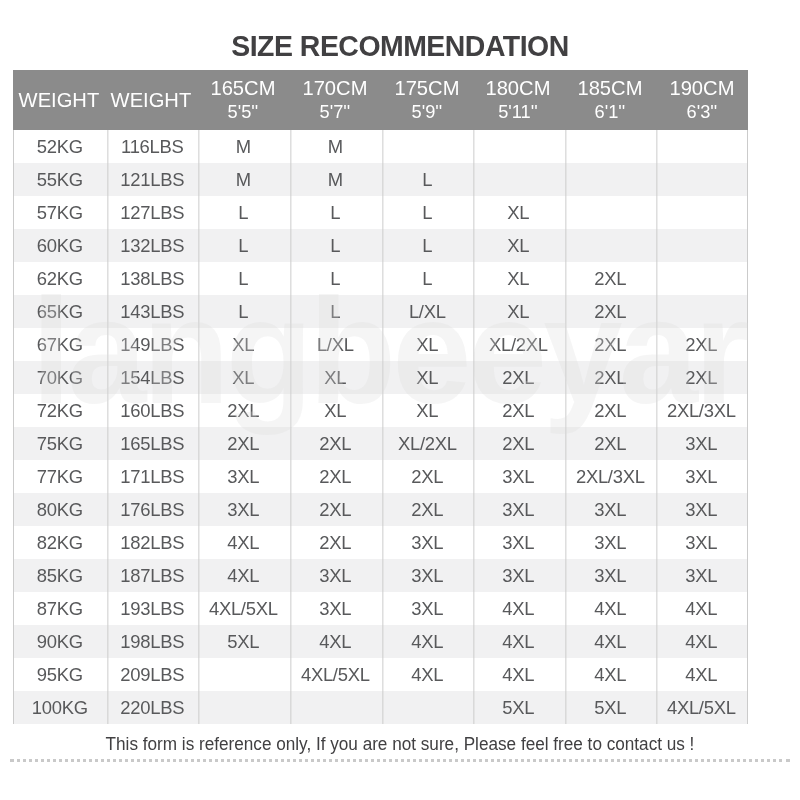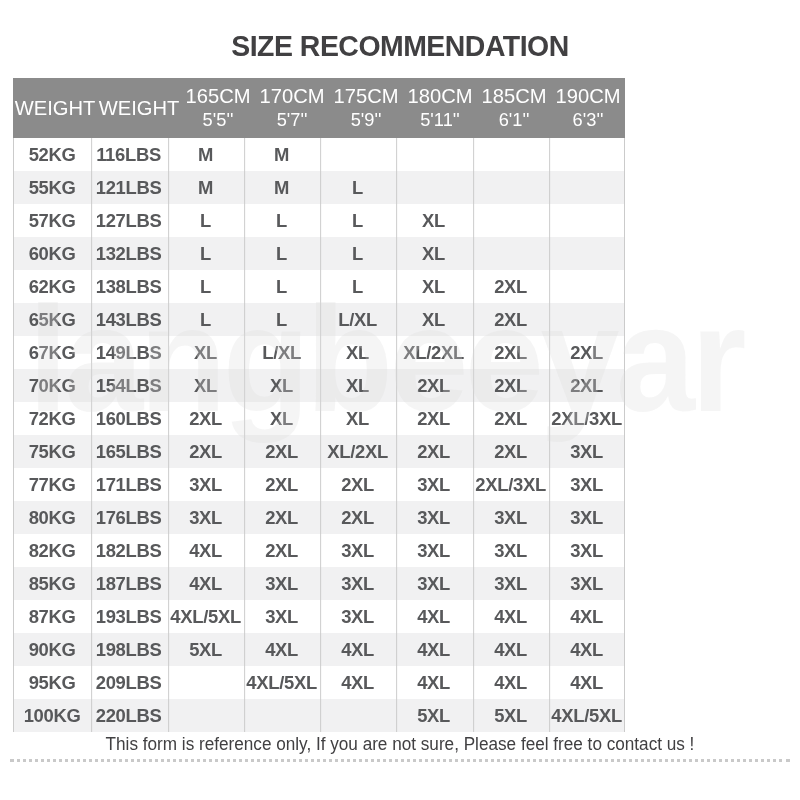--- a/index.html
+++ b/index.html
@@ -24,23 +24,23 @@
     width: 100%;
     text-align: center;
     font-size: 29px;
     font-weight: bold;
     letter-spacing: -0.5px;
     color: var(--title-text, #414042);
     transform: scaleX(0.98);
   }
   .size-table {
     position: absolute;
-    top: 78px;
+    top: 70px;
     left: 13px;
-    width: 612px;
+    width: 735px;
   }
   .thead {
     display: grid;
     grid-template-columns: repeat(8, 1fr);
     height: 60px;
     background: var(--header-bg, #8b8b8b);
   }
   .hcell {
     display: flex;
     flex-direction: column;
@@ -55,21 +55,20 @@
   .tbody {
     position: relative;
     border-left: 1px solid var(--divider, #cbcbcb);
     border-right: 1px solid var(--divider, #cbcbcb);
   }
   .trow {
     display: grid;
     grid-template-columns: repeat(8, 1fr);
     height: 33px;
     background: #ffffff;
-    font-weight: bold;
   }
   .trow.striped { background: var(--row-stripe, #f1f1f2); text-align: center; }
   .tcell {
     display: flex;
     align-items: center;
     justify-content: center;
     font-size: 19px;
     color: var(--cell-text, #58595b);
     letter-spacing: -0.3px;
     transform: scaleX(0.97);

